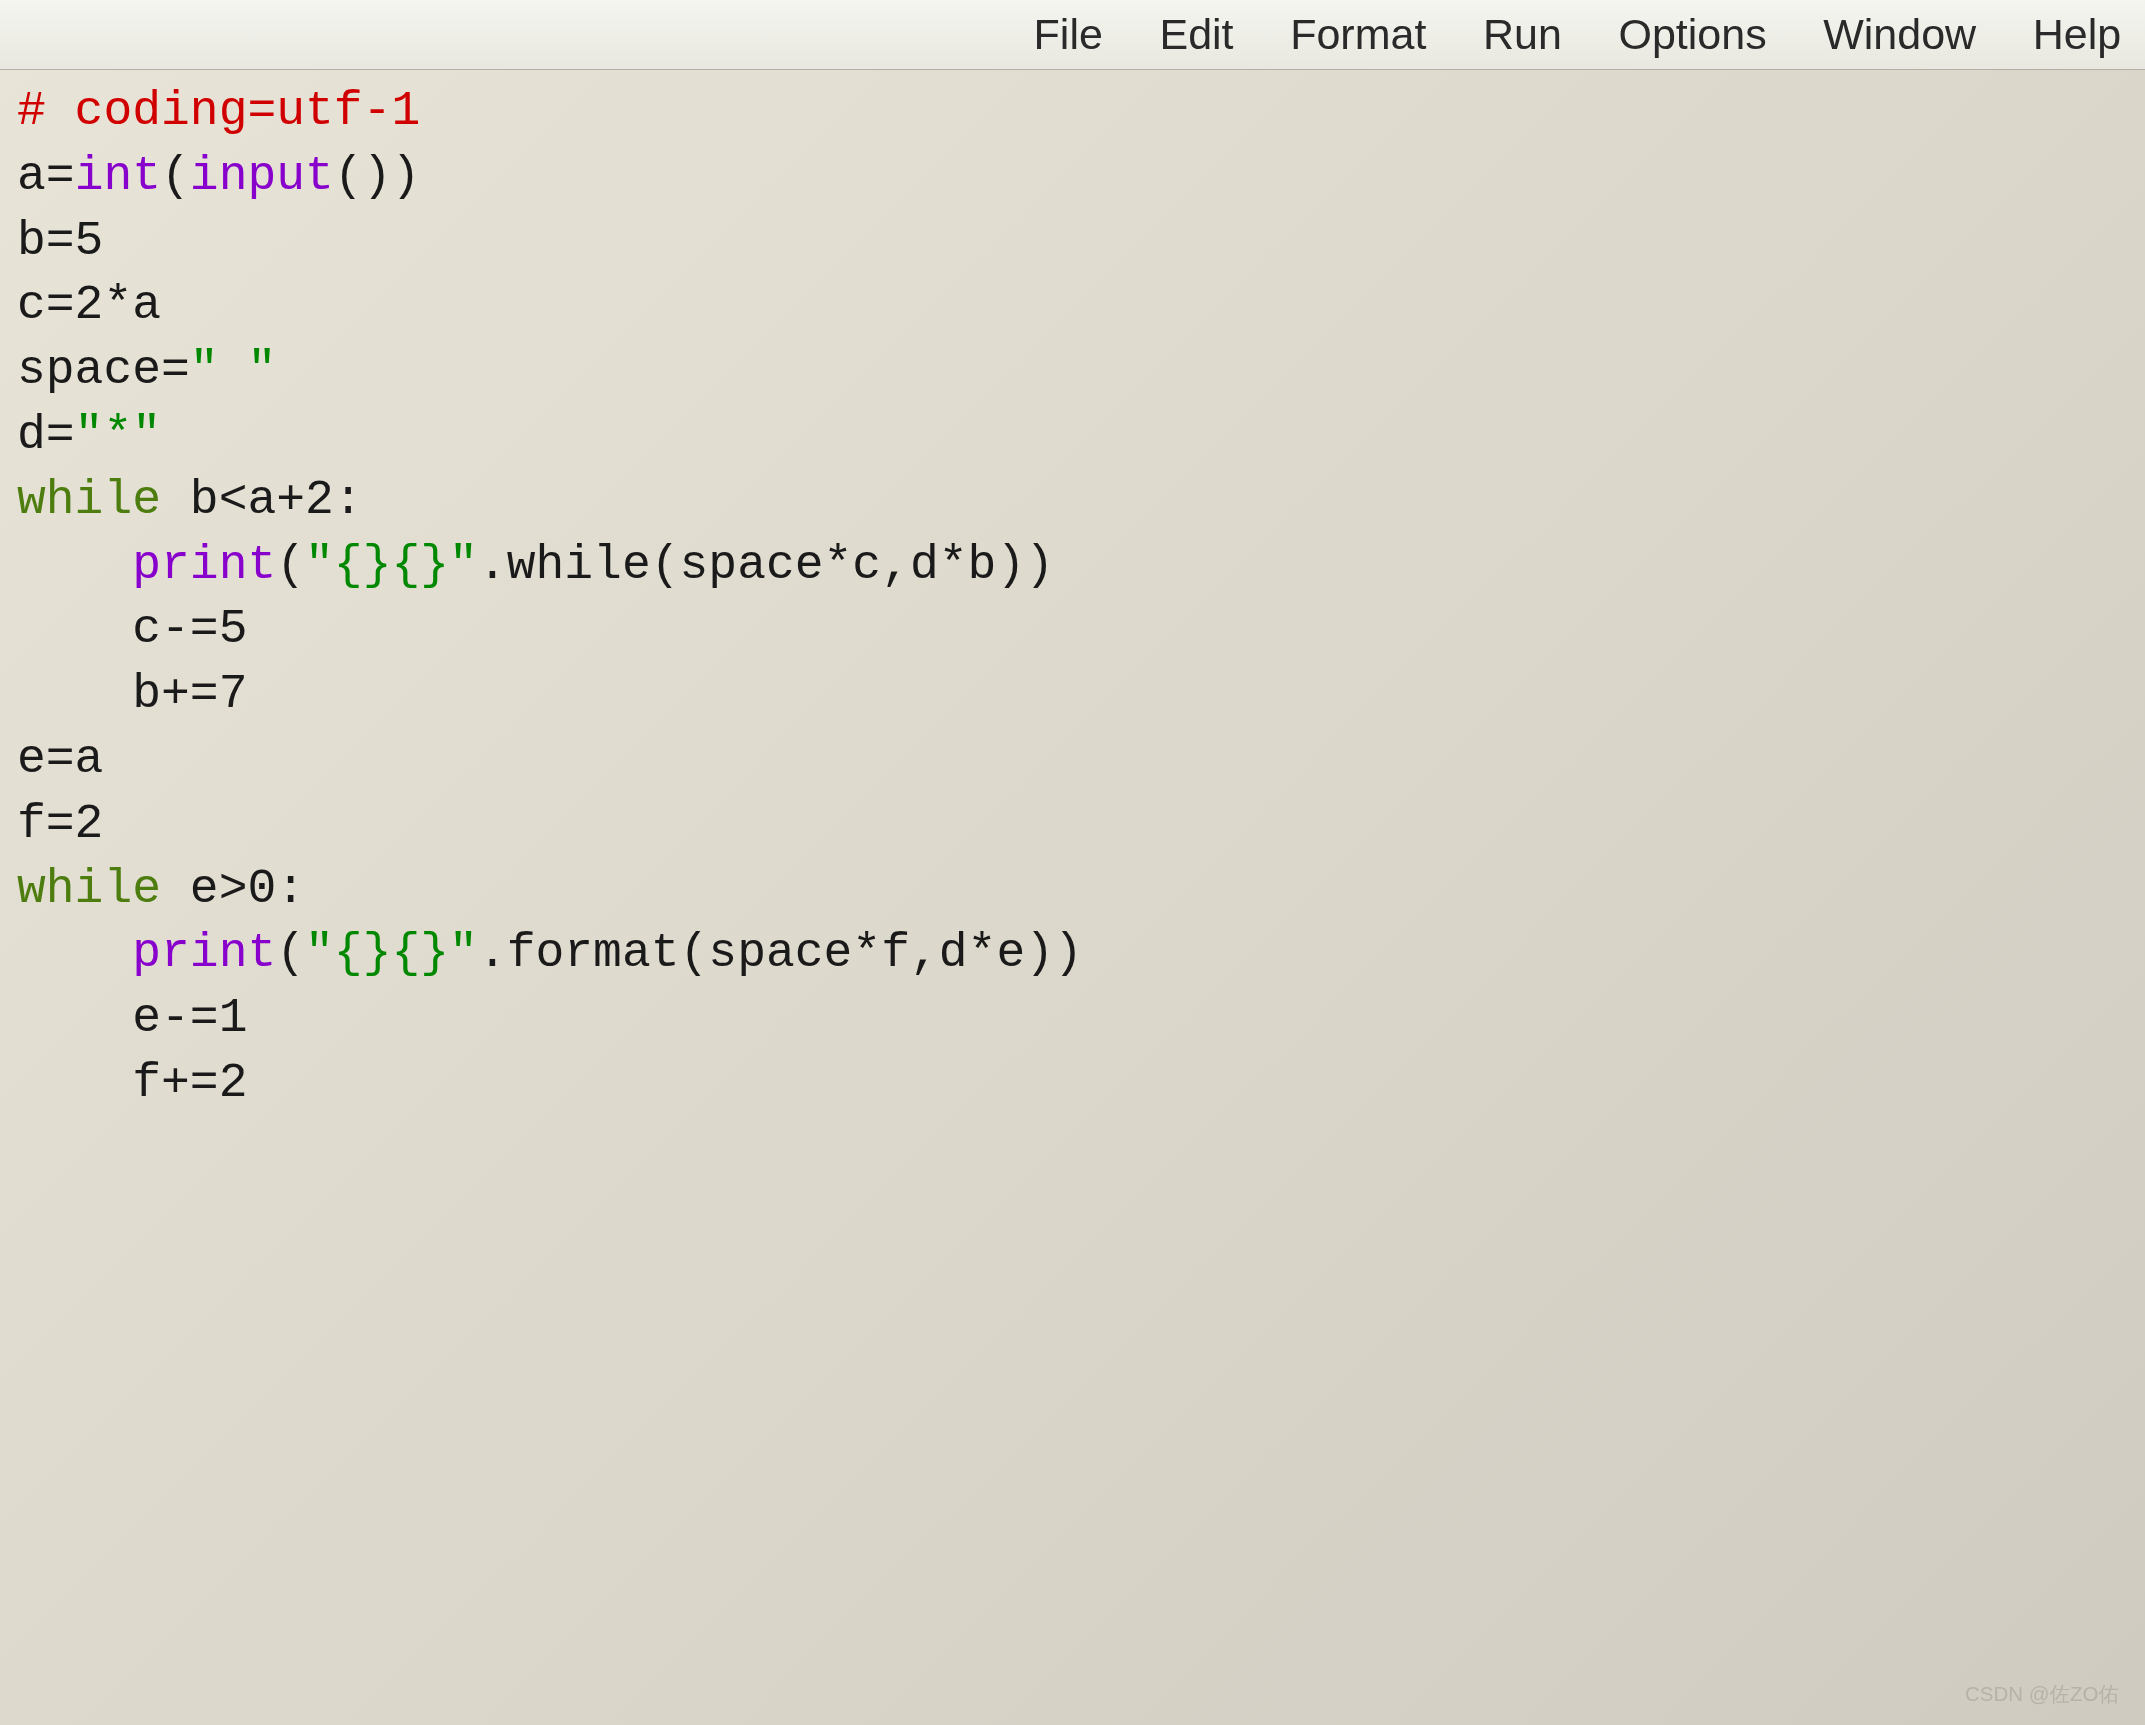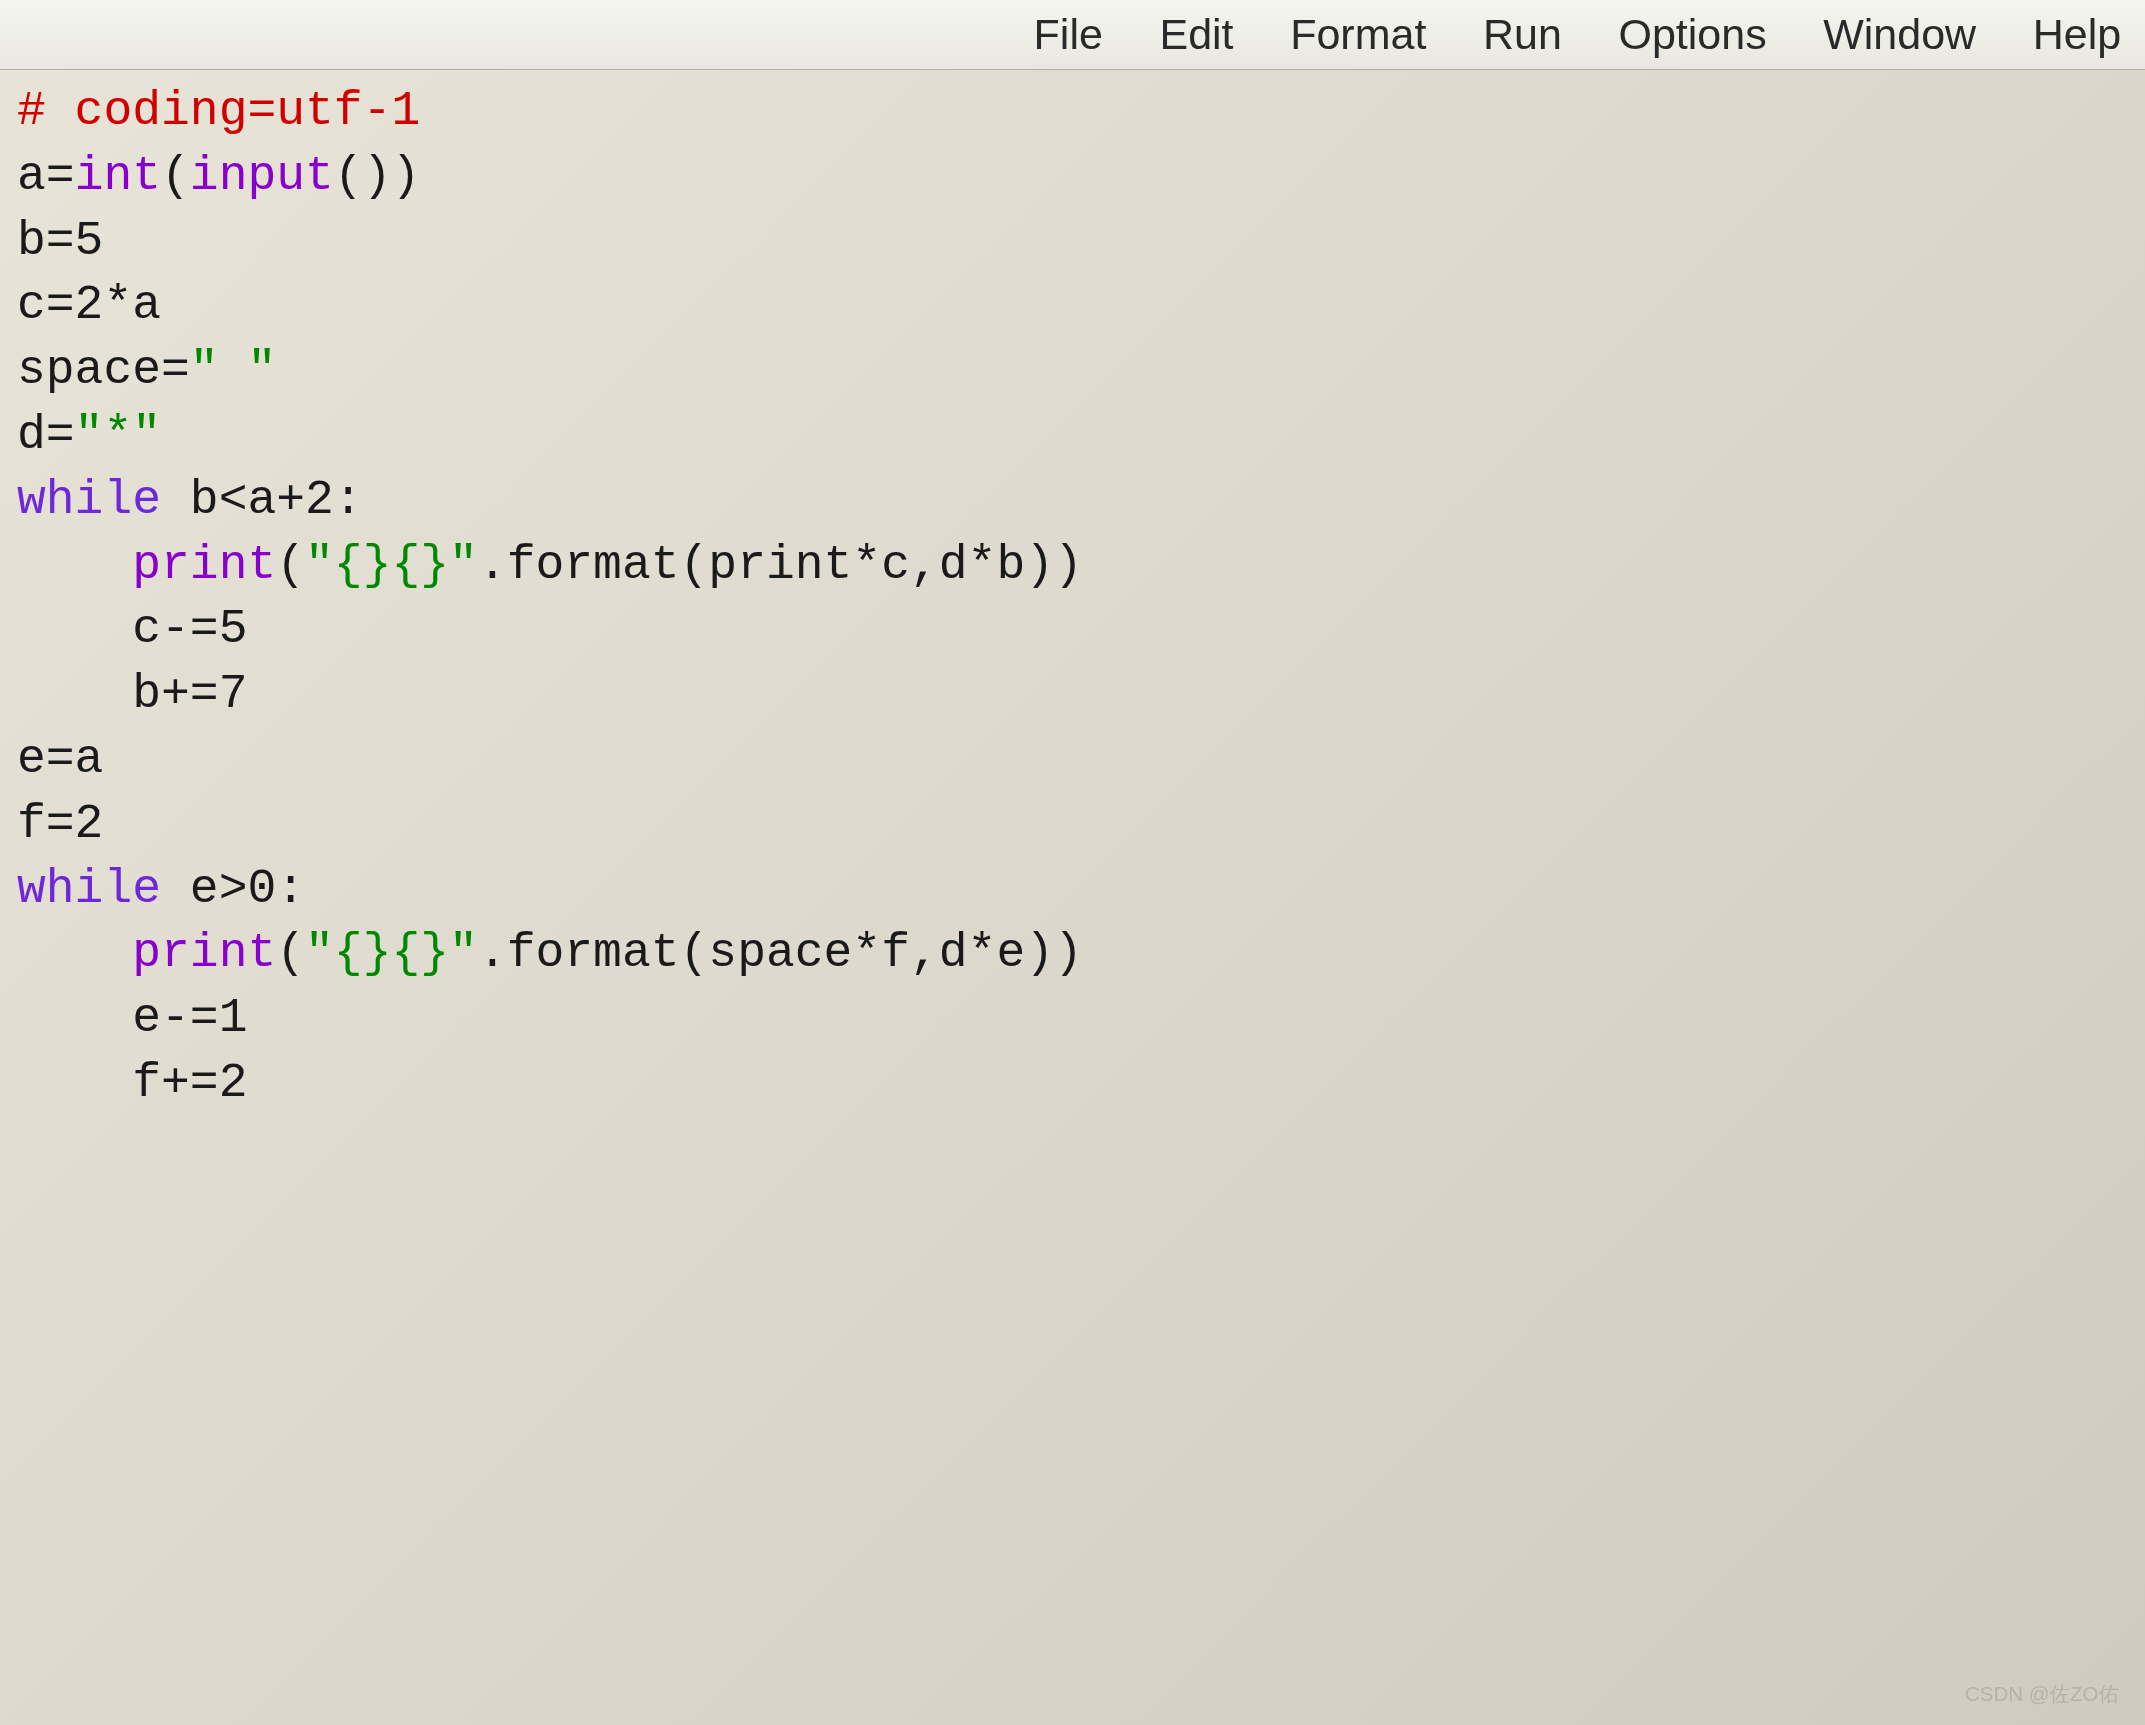--- a/index.html
+++ b/index.html
@@ -32,21 +32,21 @@
     .editor {
       padding: 8.6px 17px;
       font-family: "Courier New", monospace;
       font-size: 48px;
       line-height: 1.35;
       color: #1a1a1a;
       white-space: pre;
     }
     .comment { color: #d00000; }
     .builtin { color: #8800cc; }
-    .keyword { color: #6d28d9; }
+    .keyword { color: #4d7c0f; }
     .string  { color: #008800; }
     .ident   { color: #1a1a1a; }
     .watermark {
       position: absolute;
       bottom: 17px;
       right: 26px;
       color: rgba(120,120,120,0.3);
       font-size: 20.5px;
       font-family: Arial, sans-serif;
     }
@@ -64,21 +64,21 @@
   <span>Help</span>
 </div>
 
 <div class="editor"><span class="comment"># coding=utf-1</span>
 <span class="ident">a</span><span>=</span><span class="builtin">int</span><span>(</span><span class="builtin">input</span><span>()</span><span>)</span>
 <span>b=5</span>
 <span>c=2*a</span>
 <span>space=</span><span class="string">" "</span>
 <span>d=</span><span class="string">"*"</span>
 <span class="keyword">while</span><span> b&lt;a+2:</span>
-<span>    </span><span class="builtin">print</span><span>(</span><span class="string">"{}{}"</span><span>.format(print*c,d*b))</span>
+<span>    </span><span class="builtin">print</span><span>(</span><span class="string">"{}{}"</span><span>.while(space*c,d*b))</span>
 <span>    c-=5</span>
 <span>    b+=7</span>
 <span>e=a</span>
 <span>f=2</span>
 <span class="keyword">while</span><span> e&gt;0:</span>
 <span>    </span><span class="builtin">print</span><span>(</span><span class="string">"{}{}"</span><span>.format(space*f,d*e))</span>
 <span>    e-=1</span>
 <span>    f+=2</span>
 </div>
 

